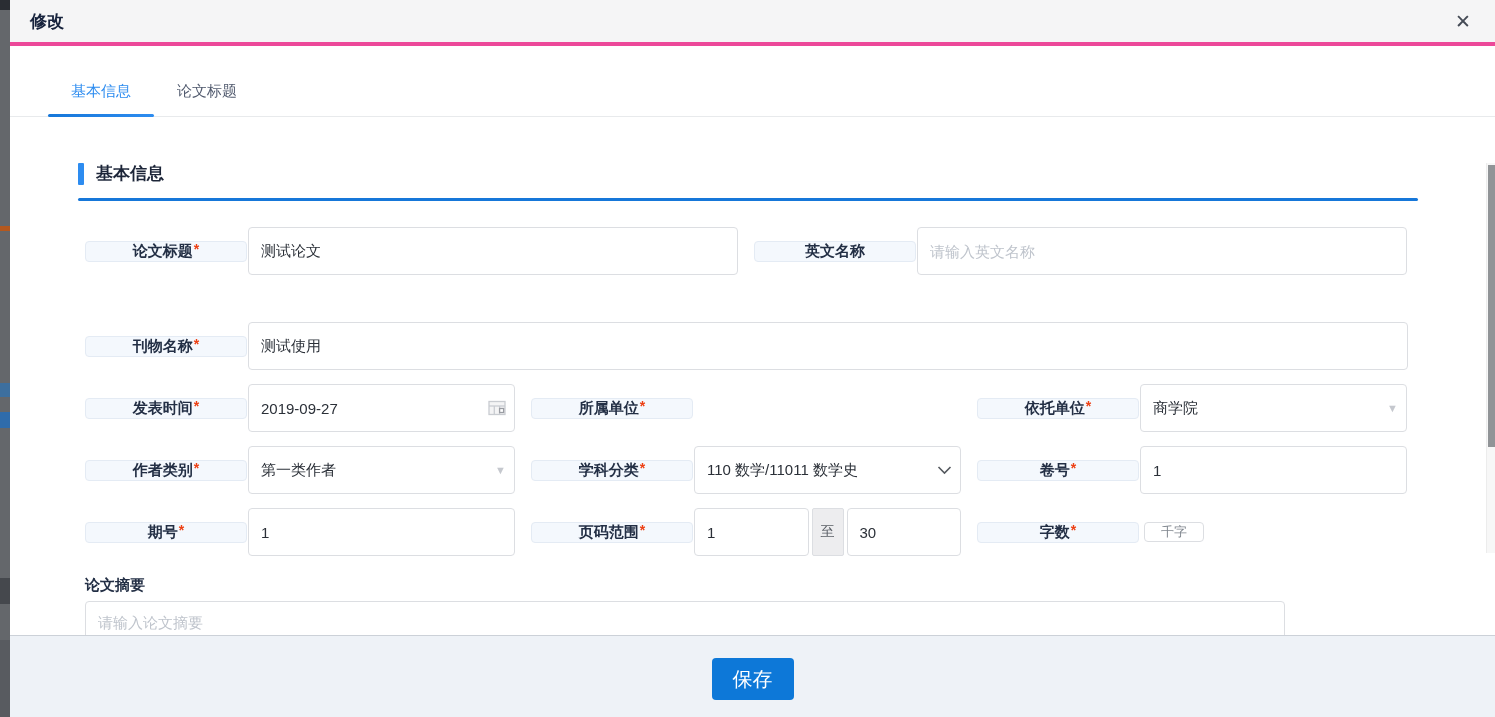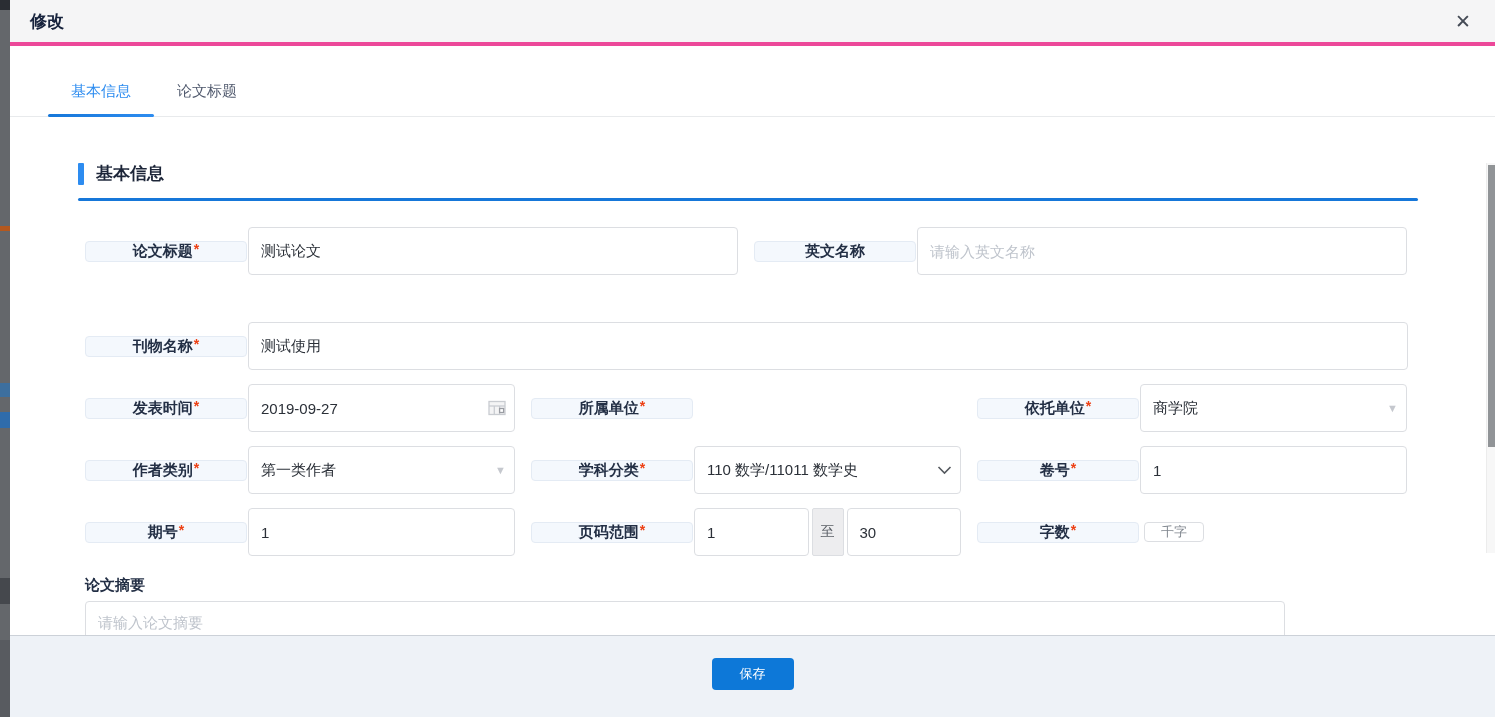--- a/index.html
+++ b/index.html
@@ -63,22 +63,22 @@
 
   .unit-box { width:60px; flex:0 0 60px; margin-left:4px; border:1px solid #dcdee2; border-radius:4px;
               display:flex; align-items:center; justify-content:center; font-size:13px; color:#81878f; background:#fff; }
 
   .abstract-label { margin:20px 0 6px 75px; font-size:15px; font-weight:bold; color:#232f45; }
   .abstract-area { display:block; margin-left:75px; width:1200px; height:80px; border:1px solid #dcdee2; border-radius:4px;
                    padding:12px; font-size:15px; color:#2b3038; resize:none; outline:none;
                    font-family:"Liberation Sans","DejaVu Sans",sans-serif; }
 
   .modal-footer { flex:0 0 82px; background:#eef2f7; border-top:1px solid #ccd1d8; display:flex; align-items:flex-start; justify-content:center; }
-  .save-btn { margin-top:22px; width:82px; height:32px; background:#0d78d8; color:#fff; border:none; border-radius:4px;
-              font-size:13px; cursor:pointer; font-family:"Liberation Sans","DejaVu Sans",sans-serif; }
+  .save-btn { margin-top:22px; width:82px; height:42px; background:#0d78d8; color:#fff; border:none; border-radius:4px;
+              font-size:20px; cursor:pointer; font-family:"Liberation Sans","DejaVu Sans",sans-serif; }
 
   
   .scrollbar { position:absolute; right:0; top:46px; bottom:82px; width:9px; background:#f7f7f7; border-left:1px solid #ececec; z-index:2; }
   .scroll-thumb { position:absolute; top:2px; left:1px; width:7px; height:282px; background:#919497; }
 
   .cal-icon svg { display:block; }
 </style>
 </head>
 <body>
 

